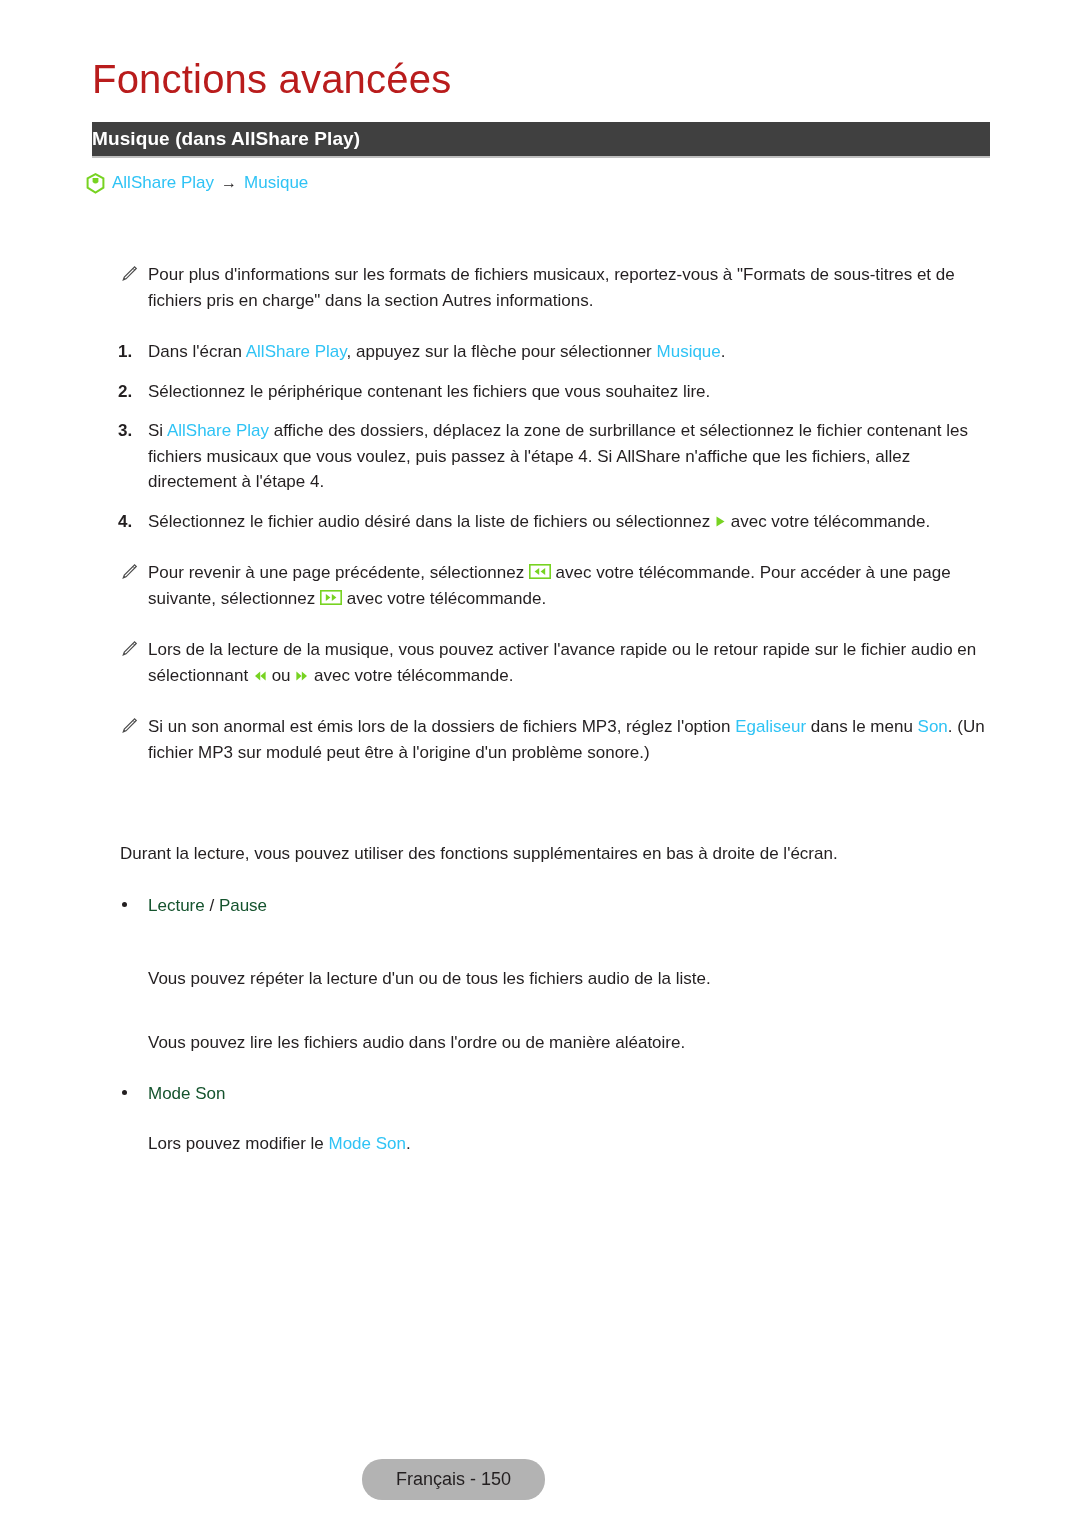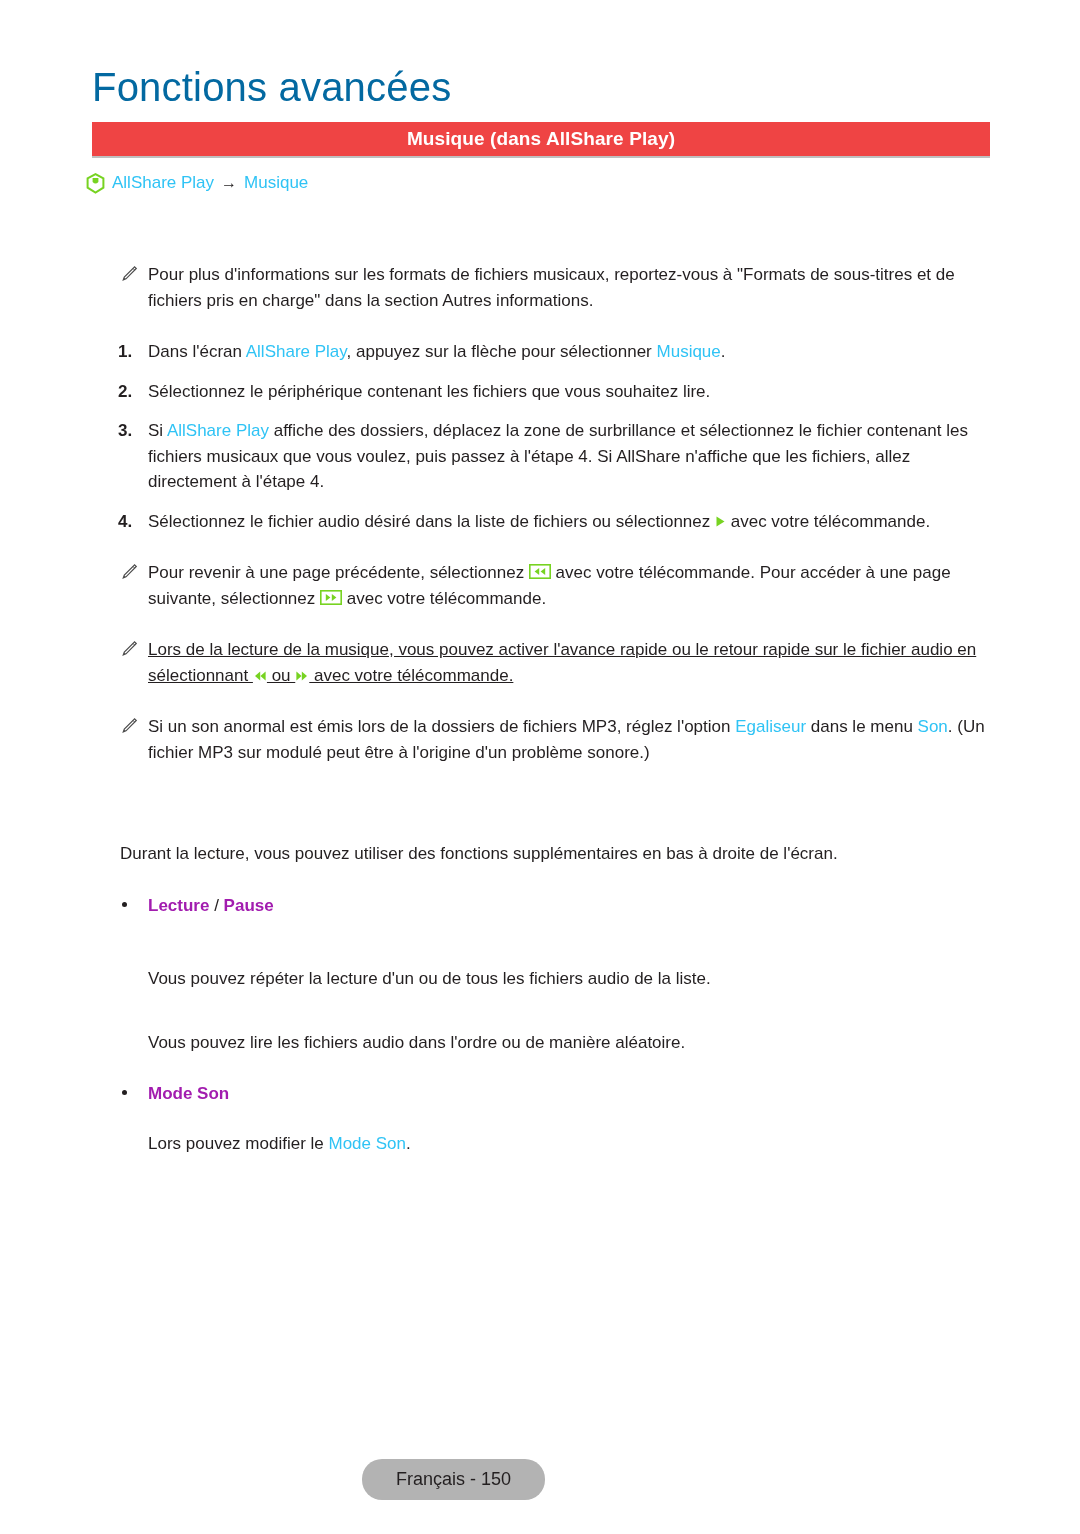--- a/index.html
+++ b/index.html
@@ -21,41 +21,40 @@
     left: 0; top: 0;
     width: 1080px;
     height: 1534px;
     box-sizing: border-box;
   }
 
   
   .chapter-title {
     position: absolute;
     left: 92px;
-    top: 64px;
+    top: 56px;
     font-size: 40px;
     font-weight: 300;
     letter-spacing: 0.2px;
-    color: #0369a1;
+    color: #b91c1c;
     line-height: 1.15;
     white-space: nowrap;
   }
 
   
   .section-bar {
     position: absolute;
     left: 92px;
     top: 122px;
     width: 898px;
     height: 34px;
-    background: #ef4444;
+    background: #404040;
     border-bottom: 2px solid #bfbfbf;
     display: flex;
     align-items: center;
-    justify-content: center;
   }
   .section-bar .section-title {
     color: #ffffff;
     font-size: 19px;
     font-weight: bold;
     letter-spacing: 0.1px;
   }
 
   
   .breadcrumb {
@@ -164,21 +163,21 @@
   }
   .bullet .dot {
     position: absolute;
     left: 30px;
     top: 9px;
     width: 5px;
     height: 5px;
     border-radius: 50%;
     background: #231f20;
   }
-  .bullet .b-label { color: #a21caf; font-weight: bold; }
+  .bullet .b-label { color: #14532d; }
   .bullet .b-sep { color: #231f20; }
 
   
   .hl { color: #2fc3f5; }
 
   
   .icon-inline {
     display: inline-block;
     vertical-align: -1px;
     line-height: 0;
@@ -288,21 +287,21 @@
         <svg width="22" height="15" viewBox="0 0 22 15">
           <rect x="0.8" y="0.8" width="20.4" height="13.4" fill="#ffffff" stroke="#77d321" stroke-width="1.6"></rect>
           <path d="M5.8 4.0 L5.8 11.0 L10.4 7.5 Z" fill="#77d321"></path>
           <path d="M11.8 4.0 L11.8 11.0 L16.4 7.5 Z" fill="#77d321"></path>
         </svg>
       </span><span> avec votre télécommande.</span>
     </div>
 
     <div class="spacer-12"></div>
 
-    <div class="note" style="padding-left:56px;text-decoration:underline;">
+    <div class="note" style="padding-left:56px;">
       <span class="pencil-icon">
         <svg width="18" height="18" viewBox="0 0 18 18">
           <path d="M14.6 1.8 L16.3 3.5 L6.0 13.8 L3.3 14.9 L4.3 12.2 Z" fill="#ffffff" stroke="#4d4d4d" stroke-width="1.2"></path>
           <path d="M13.0 3.4 L14.7 5.1" stroke="#4d4d4d" stroke-width="1"></path>
           <path d="M3.3 14.9 L5.2 13.0" stroke="#4d4d4d" stroke-width="1"></path>
         </svg>
       </span>
       <span>Lors de la lecture de la musique, vous pouvez activer l'avance rapide ou le retour rapide sur le fichier audio en sélectionnant </span><span class="icon-inline">
         <svg width="14" height="12" viewBox="0 0 14 12">
           <path d="M7.2 1.6 L7.2 10.4 L2.0 6.0 Z" fill="#77d321"></path>

